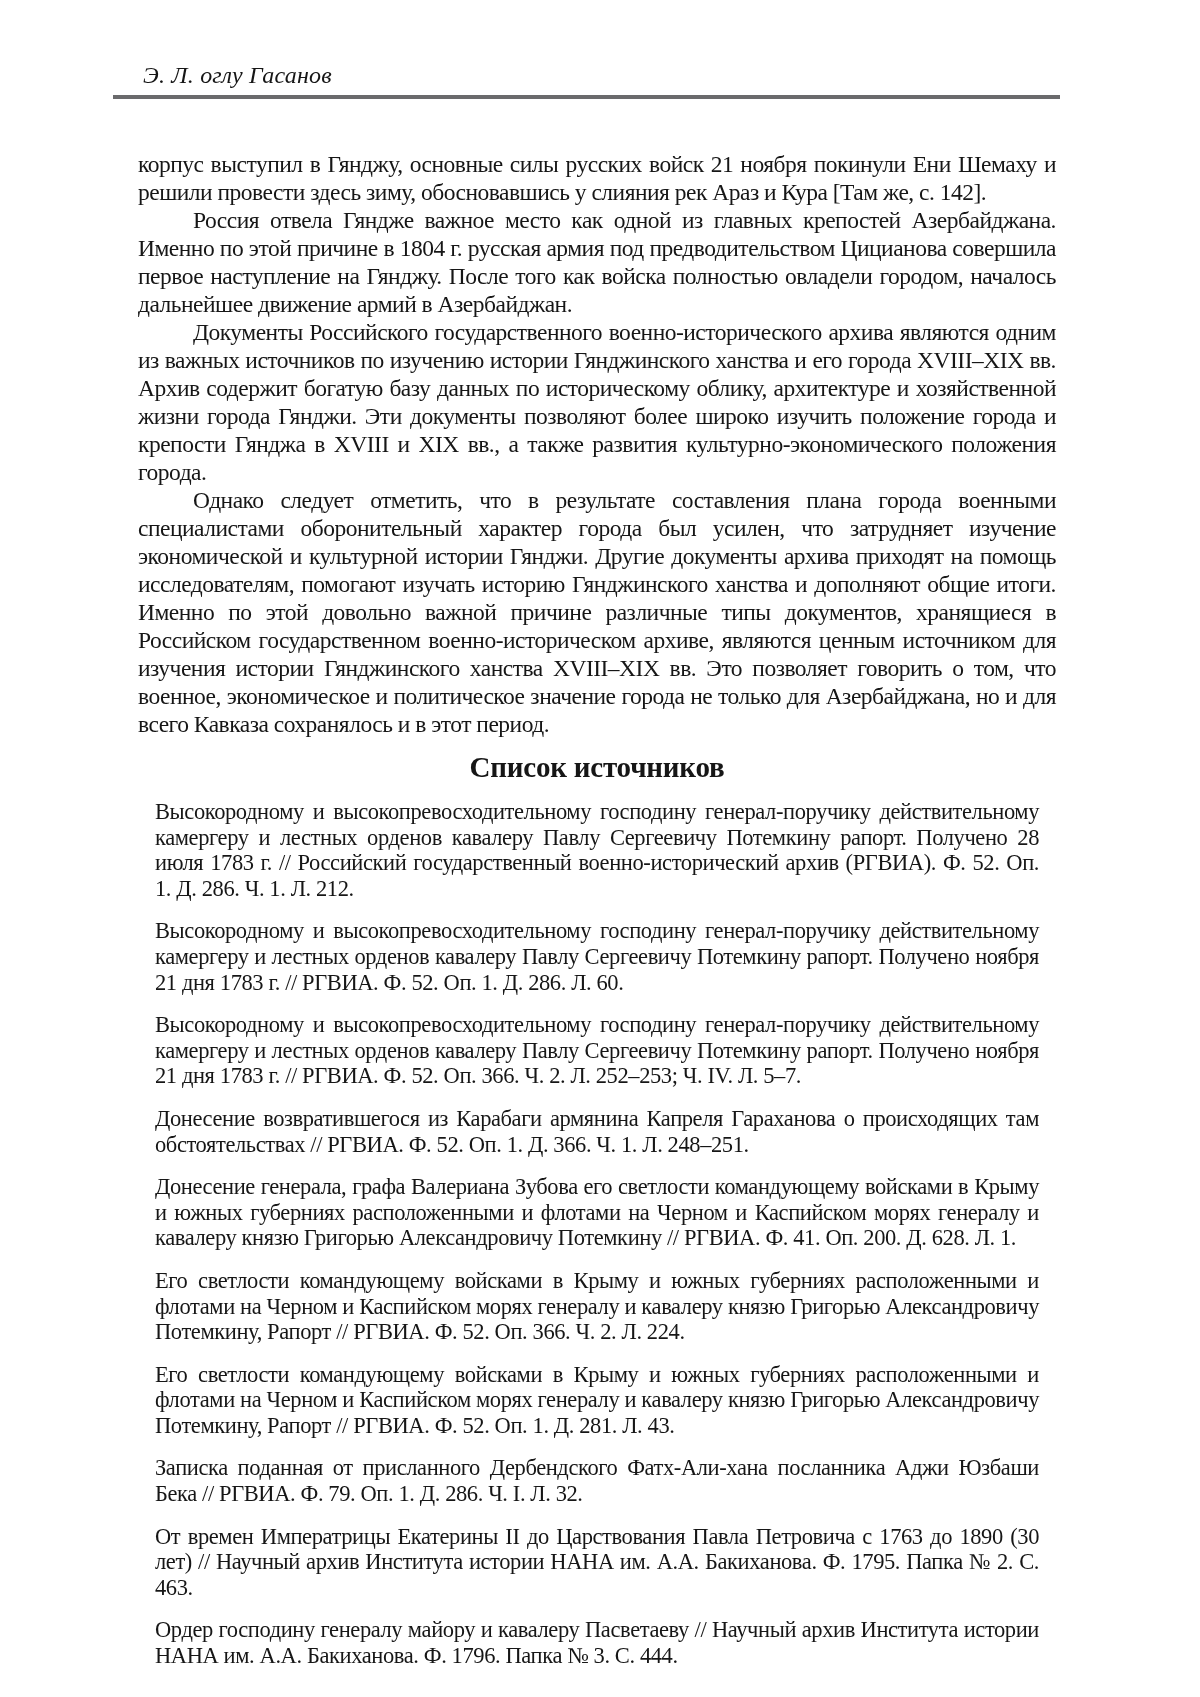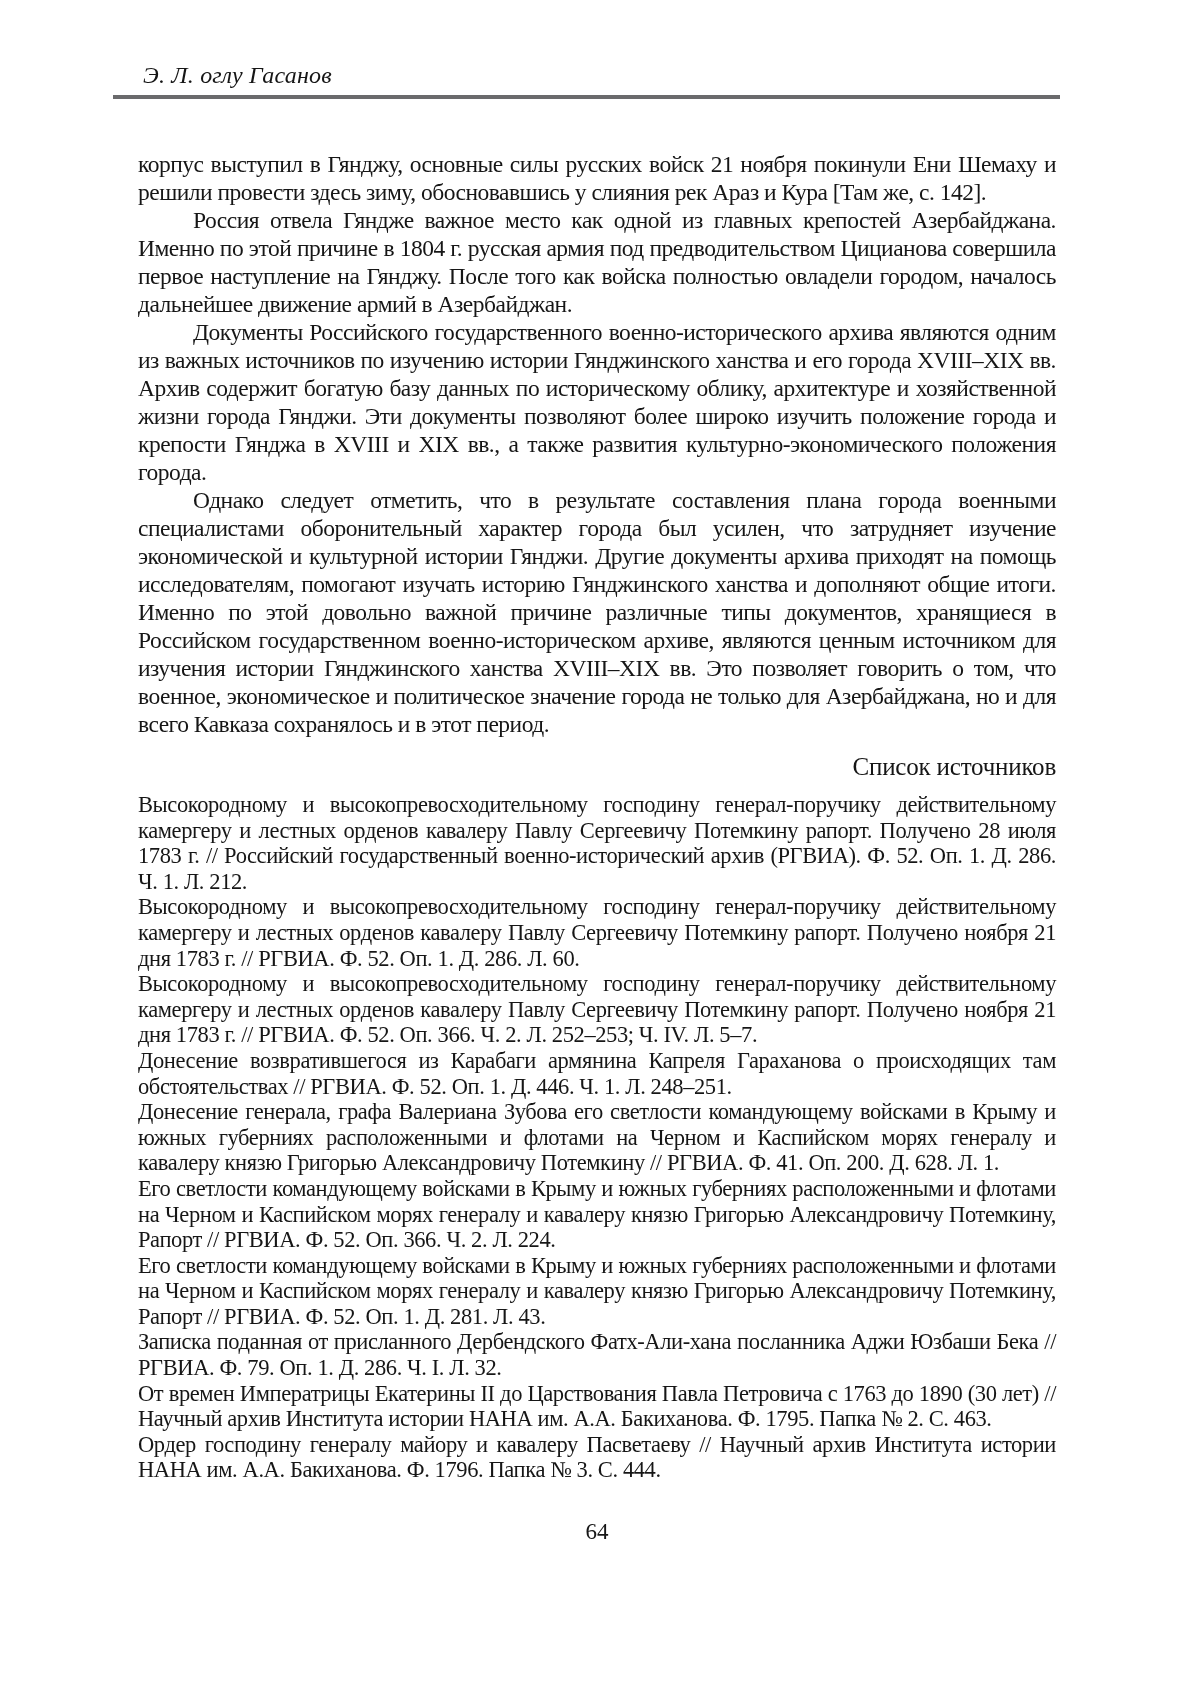--- a/index.html
+++ b/index.html
@@ -56,28 +56,28 @@
   .subheading {
     margin: 0;
     font-size: 24px;
     line-height: 27.2px;
     font-weight: bold;
     text-indent: 57px;
     letter-spacing: -0.2px;
   }
   .sources-heading {
     margin: 14px 0 10px 0;
-    font-size: 25px;
+    font-size: 29px;
     line-height: 30px;
-    font-weight: normal;
-    text-align: right;
+    font-weight: bold;
+    text-align: center;
     letter-spacing: -0.2px;
   }
   .refs p.ref {
-    margin: 0;
+    margin: 17px;
     font-size: 22.5px;
     line-height: 25.6px;
     letter-spacing: -0.4px;
     text-align: justify;
   }
   .pagenum {
     margin-top: 36px;
     font-size: 23px;
     text-align: center;
     letter-spacing: 0;
@@ -100,21 +100,21 @@
       <p class="indent">Документы Российского государственного военно-исторического архива являются одним из важных источников по изучению истории Гянджинского ханства и его города XVIII–XIX вв. Архив содержит богатую базу данных по историческому облику, архитектуре и хозяйственной жизни города Гянджи. Эти документы позволяют более широко изучить положение города и крепости Гянджа в XVIII и XIX вв., а также развития культурно-экономического положения города.</p>
       <p class="indent">Однако следует отметить, что в результате составления плана города военными специалистами оборонительный характер города был усилен, что затрудняет изучение экономической и культурной истории Гянджи. Другие документы архива приходят на помощь исследователям, помогают изучать историю Гянджинского ханства и дополняют общие итоги. Именно по этой довольно важной причине различные типы документов, хранящиеся в Российском государственном военно-историческом архиве, являются ценным источником для изучения истории Гянджинского ханства XVIII–XIX вв. Это позволяет говорить о том, что военное, экономическое и политическое значение города не только для Азербайджана, но и для всего Кавказа сохранялось и в этот период.</p>
     </div>
 
     <p class="sources-heading">Список источников</p>
 
     <div class="refs">
       <p class="ref">Высокородному и высокопревосходительному господину генерал-поручику действительному камергеру и лестных орденов кавалеру Павлу Сергеевичу Потемкину  рапорт. Получено 28 июля 1783 г. // Российский государственный военно-исторический архив (РГВИА). Ф. 52. Оп. 1. Д. 286. Ч. 1. Л. 212.</p>
       <p class="ref">Высокородному и высокопревосходительному господину генерал-поручику действительному камергеру и лестных орденов кавалеру Павлу Сергеевичу Потемкину рапорт. Получено ноября 21 дня 1783 г. // РГВИА. Ф. 52. Оп. 1. Д. 286. Л. 60.</p>
       <p class="ref">Высокородному и высокопревосходительному господину генерал-поручику действительному камергеру и лестных орденов кавалеру Павлу Сергеевичу Потемкину рапорт. Получено ноября 21 дня 1783 г. // РГВИА. Ф. 52. Оп. 366. Ч. 2. Л. 252–253; Ч. IV. Л. 5–7.</p>
-      <p class="ref">Донесение возвратившегося из Карабаги армянина Капреля Гараханова о происходящих там обстоятельствах // РГВИА. Ф. 52. Оп. 1. Д. 446. Ч. 1. Л. 248–251.</p>
+      <p class="ref">Донесение возвратившегося из Карабаги армянина Капреля Гараханова о происходящих там обстоятельствах // РГВИА. Ф. 52. Оп. 1. Д. 366. Ч. 1. Л. 248–251.</p>
       <p class="ref">Донесение генерала, графа Валериана Зубова его светлости командующему войсками в Крыму и южных губерниях расположенными и флотами на Черном и Каспийском морях генералу и кавалеру князю Григорью Александровичу Потемкину // РГВИА. Ф. 41. Оп. 200. Д. 628. Л. 1.</p>
       <p class="ref">Его светлости командующему войсками в Крыму и южных губерниях расположенными и флотами на Черном и Каспийском морях генералу и кавалеру князю Григорью Александровичу Потемкину, Рапорт // РГВИА. Ф. 52. Оп. 366. Ч. 2. Л. 224.</p>
       <p class="ref">Его светлости командующему войсками в Крыму и южных губерниях расположенными и флотами на Черном и Каспийском морях генералу и кавалеру князю Григорью Александровичу Потемкину, Рапорт // РГВИА. Ф. 52.  Оп. 1. Д. 281. Л. 43.</p>
       <p class="ref">Записка поданная от присланного Дербендского Фатх-Али-хана посланника Аджи Юзбаши Бека // РГВИА. Ф. 79. Оп. 1. Д. 286. Ч. I. Л. 32.</p>
       <p class="ref">От времен Императрицы Екатерины II до Царствования Павла Петровича с 1763 до 1890 (30 лет) // Научный архив Института истории НАНА им. А.А. Бакиханова. Ф. 1795. Папка № 2. С. 463.</p>
       <p class="ref">Ордер господину генералу майору и кавалеру Пасветаеву // Научный архив Института истории НАНА им. А.А. Бакиханова. Ф. 1796. Папка № 3. С. 444.</p>
     </div>
 
     <p class="pagenum">64</p>
 

